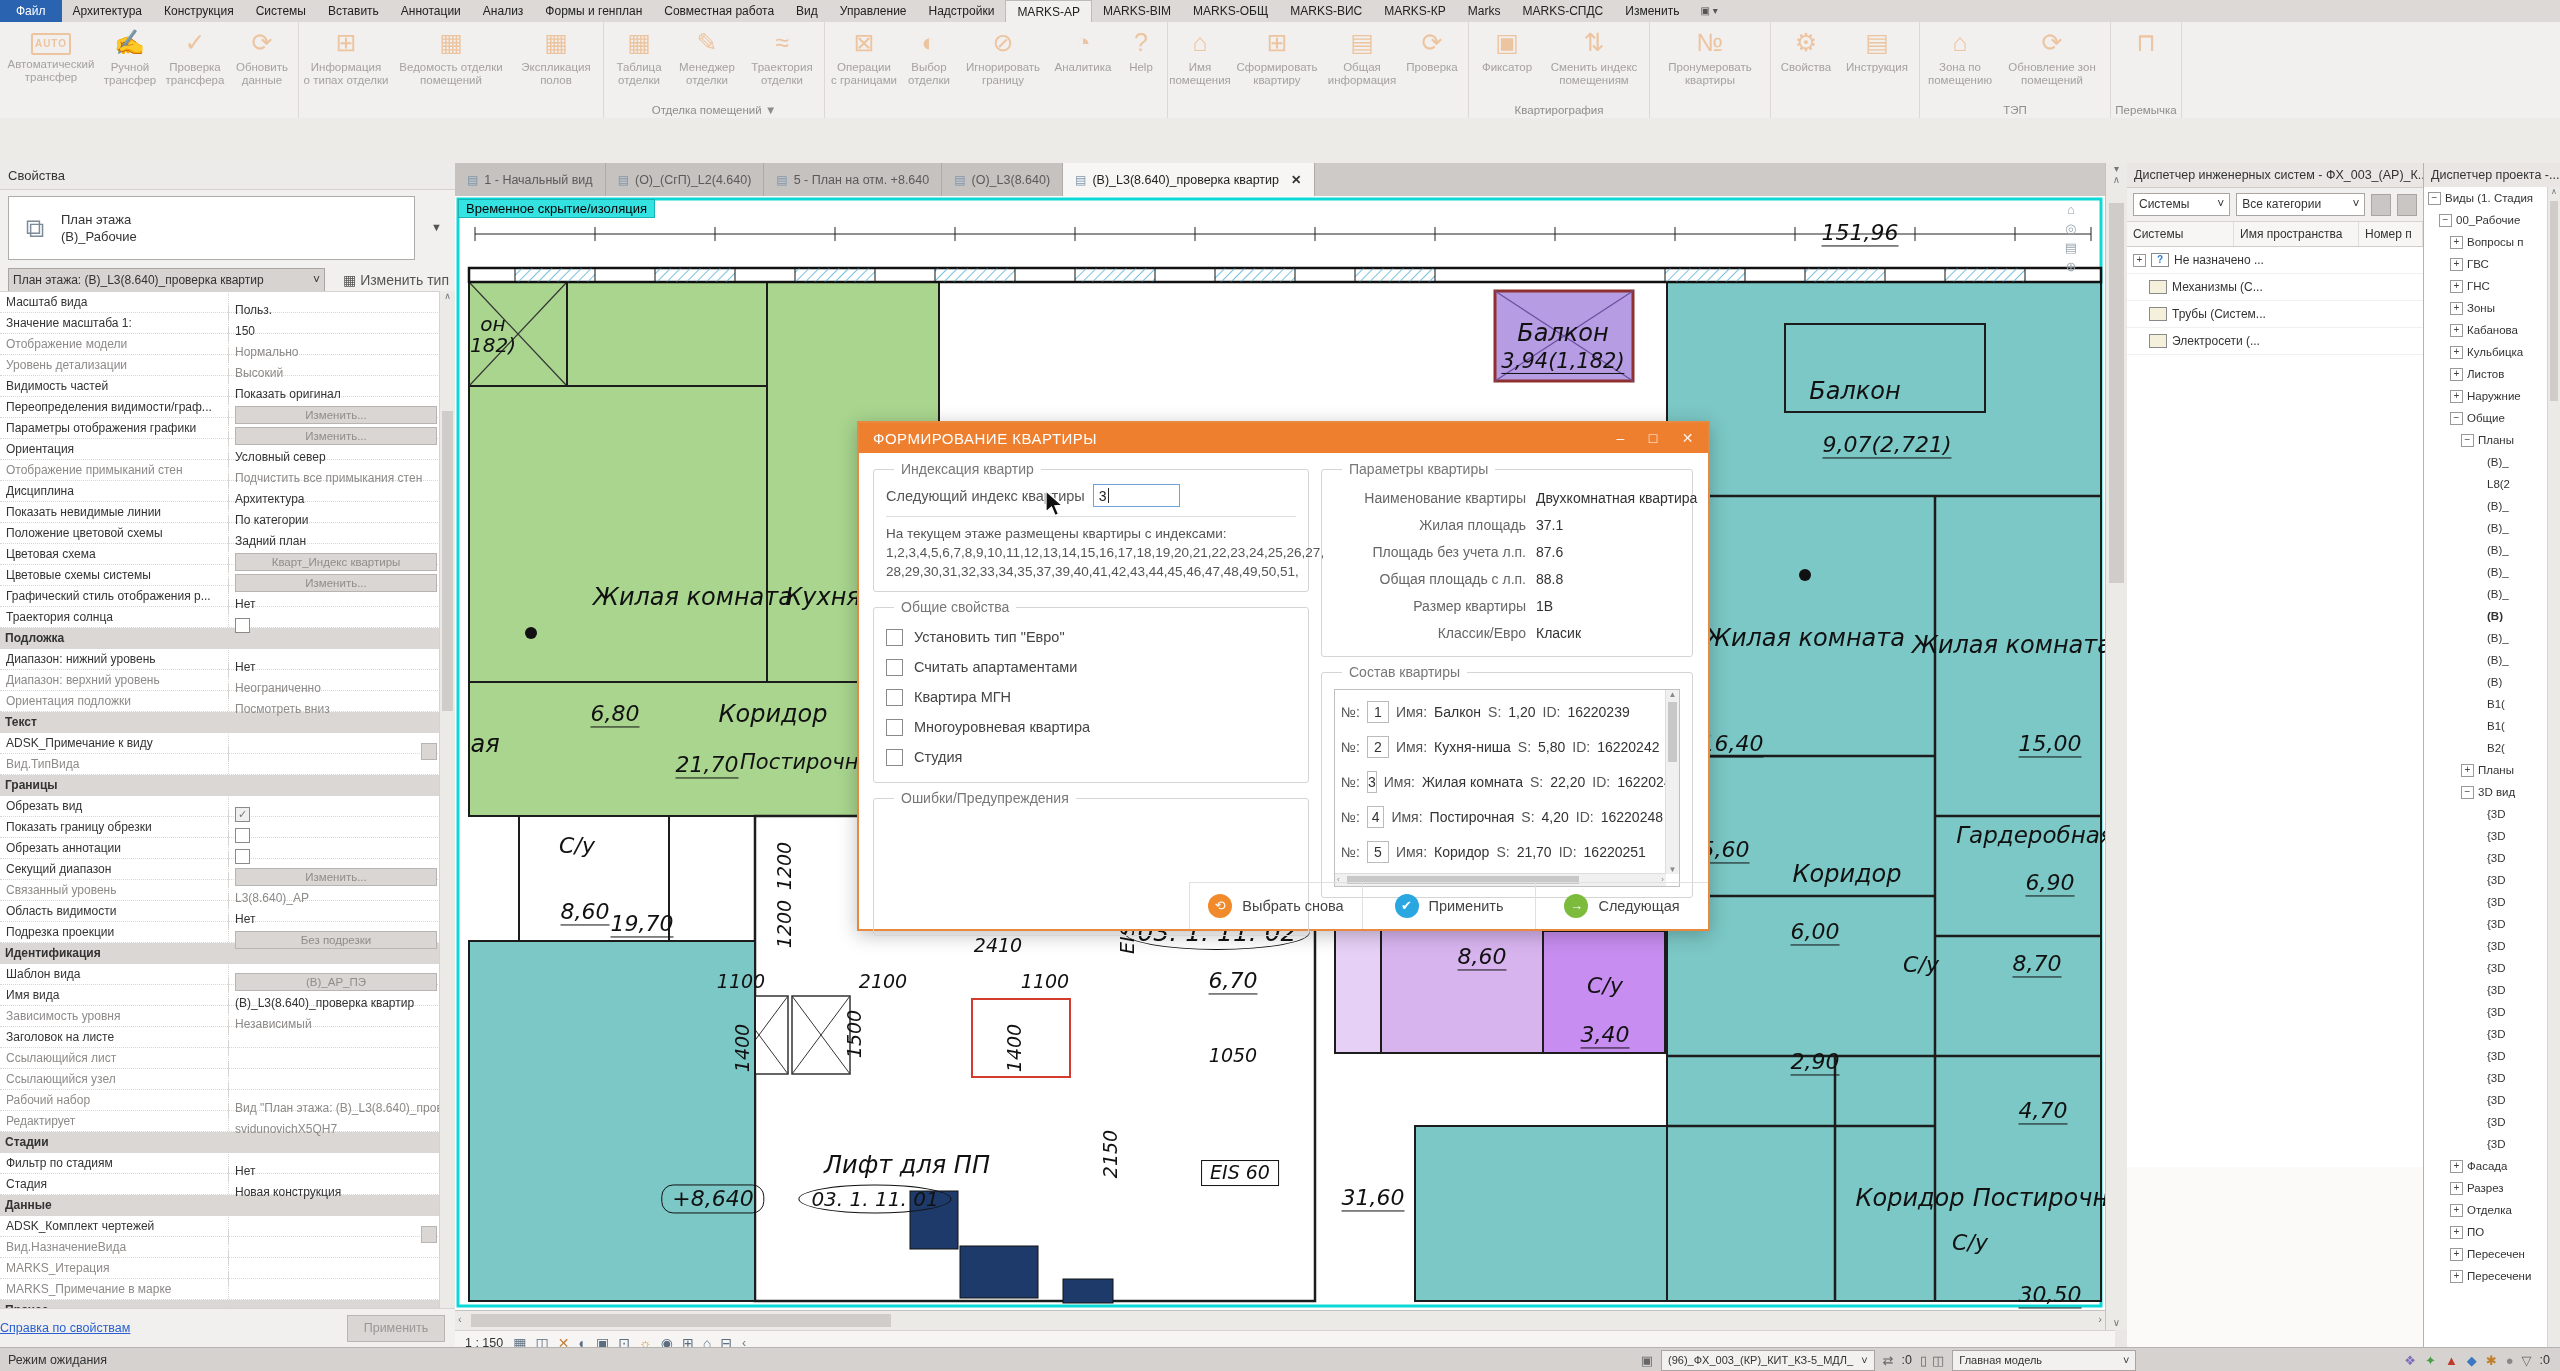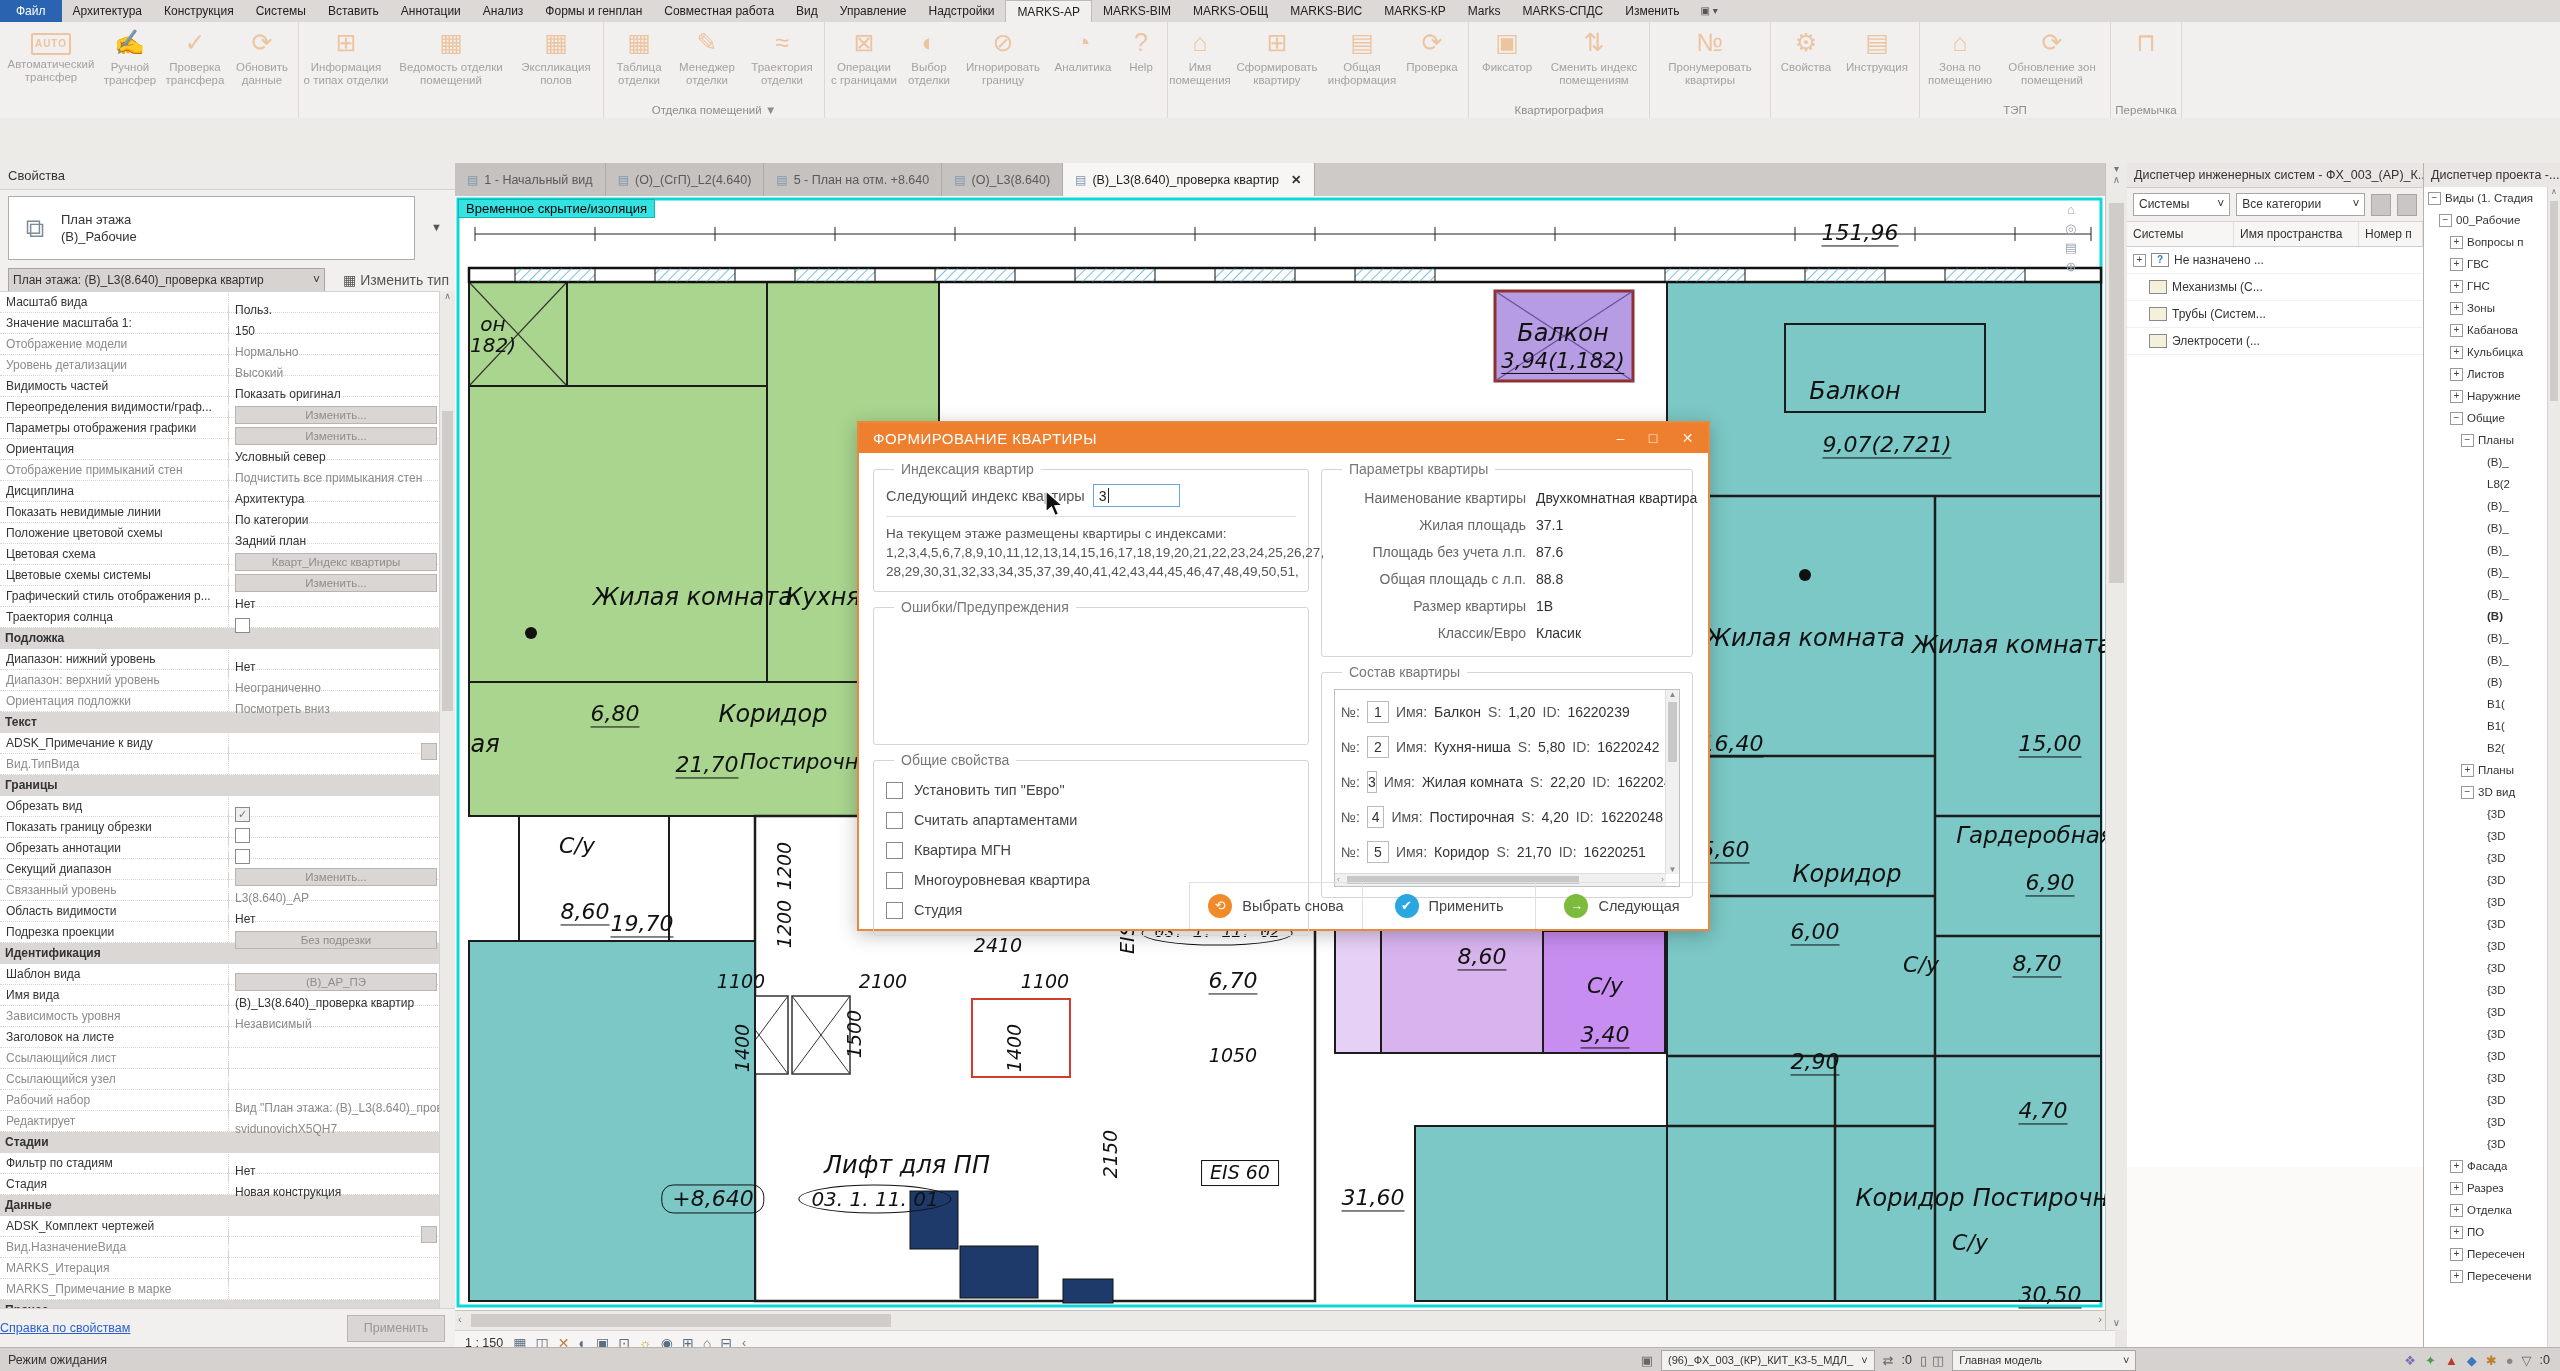--- a/index.html
+++ b/index.html
@@ -745,21 +745,21 @@
         <div class="pl" style="left: 318px; top: 519px; font-size: 24px;">Коридор</div>
         <div class="pl u" style="left: 252px; top: 570px;">21,70</div>
         <div class="pl" style="left: 357px; top: 566px; font-size: 21px;">Постирочная</div>
         <div class="pl" style="left: 122px; top: 650px;">С/у</div>
         <div class="pl u" style="left: 130px; top: 717px;">8,60</div>
         <div class="pl u" style="left: 187px; top: 729px;">19,70</div>
         <div class="pl" style="left: 330px; top: 670px; font-size: 19px; transform: translate(-50%, -50%) rotate(-90deg);">1200</div>
         <div class="pl" style="left: 330px; top: 728px; font-size: 19px; transform: translate(-50%, -50%) rotate(-90deg);">1200</div>
         <div class="pl" style="left: 543px; top: 750px; font-size: 19px;">2410</div>
         <div class="pl" style="left: 673px; top: 728px; font-size: 19px; transform: translate(-50%, -50%) rotate(-90deg);">EIS 60</div>
-        <div class="pl box-ellipse" style="left: 762px; top: 737px; font-size: 16px; font-family: Liberation Mono, monospace;">03. 1. 11. 02</div>
+        <div class="pl box-ellipse" style="left: 762px; top: 737px; font-size: 25px;">03. 1. 11. 02</div>
         <div class="pl" style="left: 286px; top: 786px; font-size: 19px;">1100</div>
         <div class="pl" style="left: 428px; top: 786px; font-size: 19px;">2100</div>
         <div class="pl" style="left: 590px; top: 786px; font-size: 19px;">1100</div>
         <div class="pl u" style="left: 778px; top: 786px;">6,70</div>
         <div class="pl" style="left: 288px; top: 852px; font-size: 19px; transform: translate(-50%, -50%) rotate(-90deg);">1400</div>
         <div class="pl" style="left: 400px; top: 838px; font-size: 19px; transform: translate(-50%, -50%) rotate(-90deg);">1500</div>
         <div class="pl" style="left: 560px; top: 852px; font-size: 19px; transform: translate(-50%, -50%) rotate(-90deg);">1400</div>
         <div class="pl" style="left: 778px; top: 860px; font-size: 19px;">1050</div>
         <div class="pl" style="left: 656px; top: 958px; font-size: 19px; transform: translate(-50%, -50%) rotate(-90deg);">2150</div>
         <div class="pl" style="left: 452px; top: 970px; font-size: 24px;">Лифт для ПП</div>
@@ -1133,23 +1133,20 @@
           <span class="idxinput">
             <span>3</span>
               <span class="caret"></span>
           </span>
         </div>
         <div class="dsep"></div>
         <div class="idxinfo">На текущем этаже размещены квартиры с индексами:</div>
         <div class="idxnums">1,2,3,4,5,6,7,8,9,10,11,12,13,14,15,16,17,18,19,20,21,22,23,24,25,26,27,</div>
         <div class="idxnums">28,29,30,31,32,33,34,35,37,39,40,41,42,43,44,45,46,47,48,49,50,51,</div>
       </div>
-      <div class="fset" id="fs-errors">
-        <div class="flegend">Ошибки/Предупреждения</div>
-      </div>
       <div class="fset" id="fs-common">
         <div class="flegend">Общие свойства</div>
         <div id="dlgchecks">
             <div class="chkrow">
               <div class="cb"></div>
               <span>Установить тип "Евро"</span>
             </div>
             <div class="chkrow">
               <div class="cb"></div>
               <span>Считать апартаментами</span>
@@ -1160,20 +1157,23 @@
             </div>
             <div class="chkrow">
               <div class="cb"></div>
               <span>Многоуровневая квартира</span>
             </div>
             <div class="chkrow">
               <div class="cb"></div>
               <span>Студия</span>
             </div>
           </div>
+      </div>
+      <div class="fset" id="fs-errors">
+        <div class="flegend">Ошибки/Предупреждения</div>
       </div>
     </div>
     <div id="dright">
       <div class="fset" id="fs-params">
         <div class="flegend">Параметры квартиры</div>
         <div id="dlgparams">
             <div class="prmrow">
               <div class="prml">Наименование квартиры</div>
               <div class="prmv">Двухкомнатная квартира</div>
             </div>

